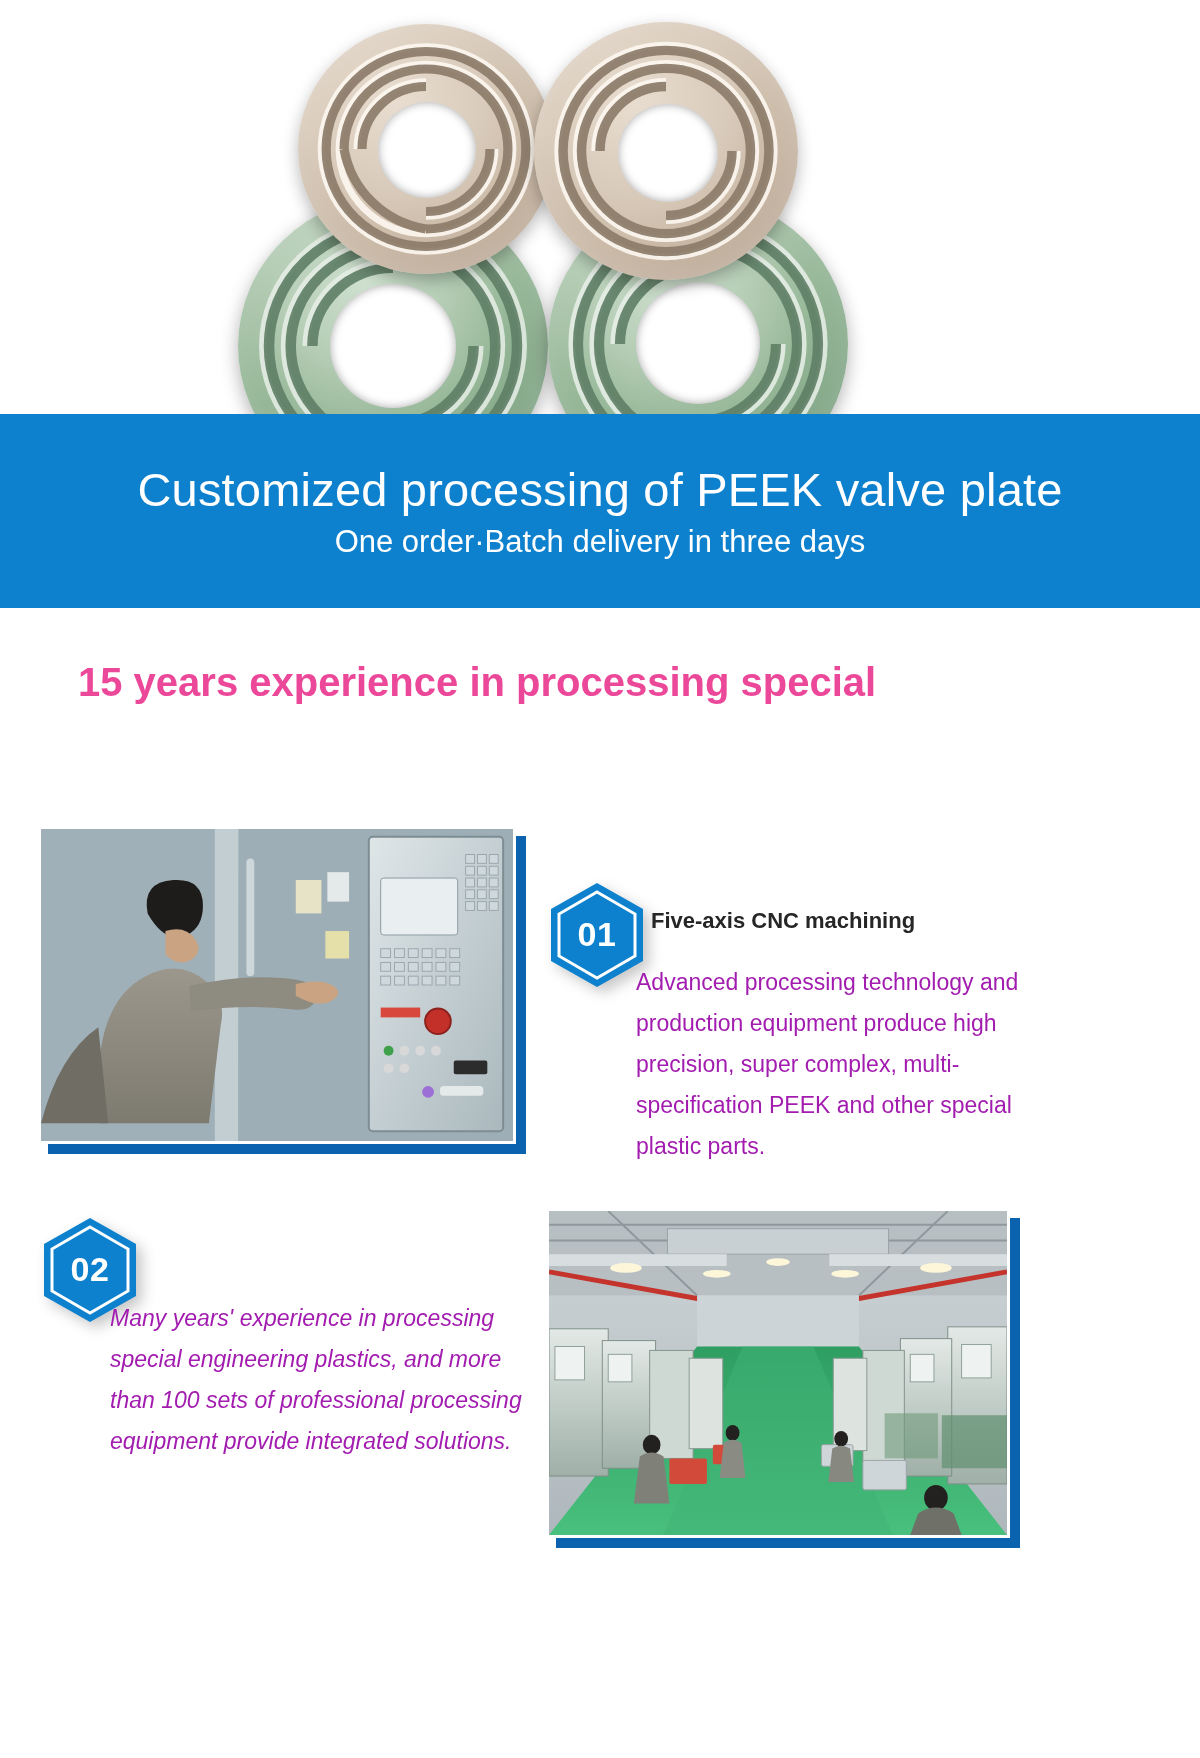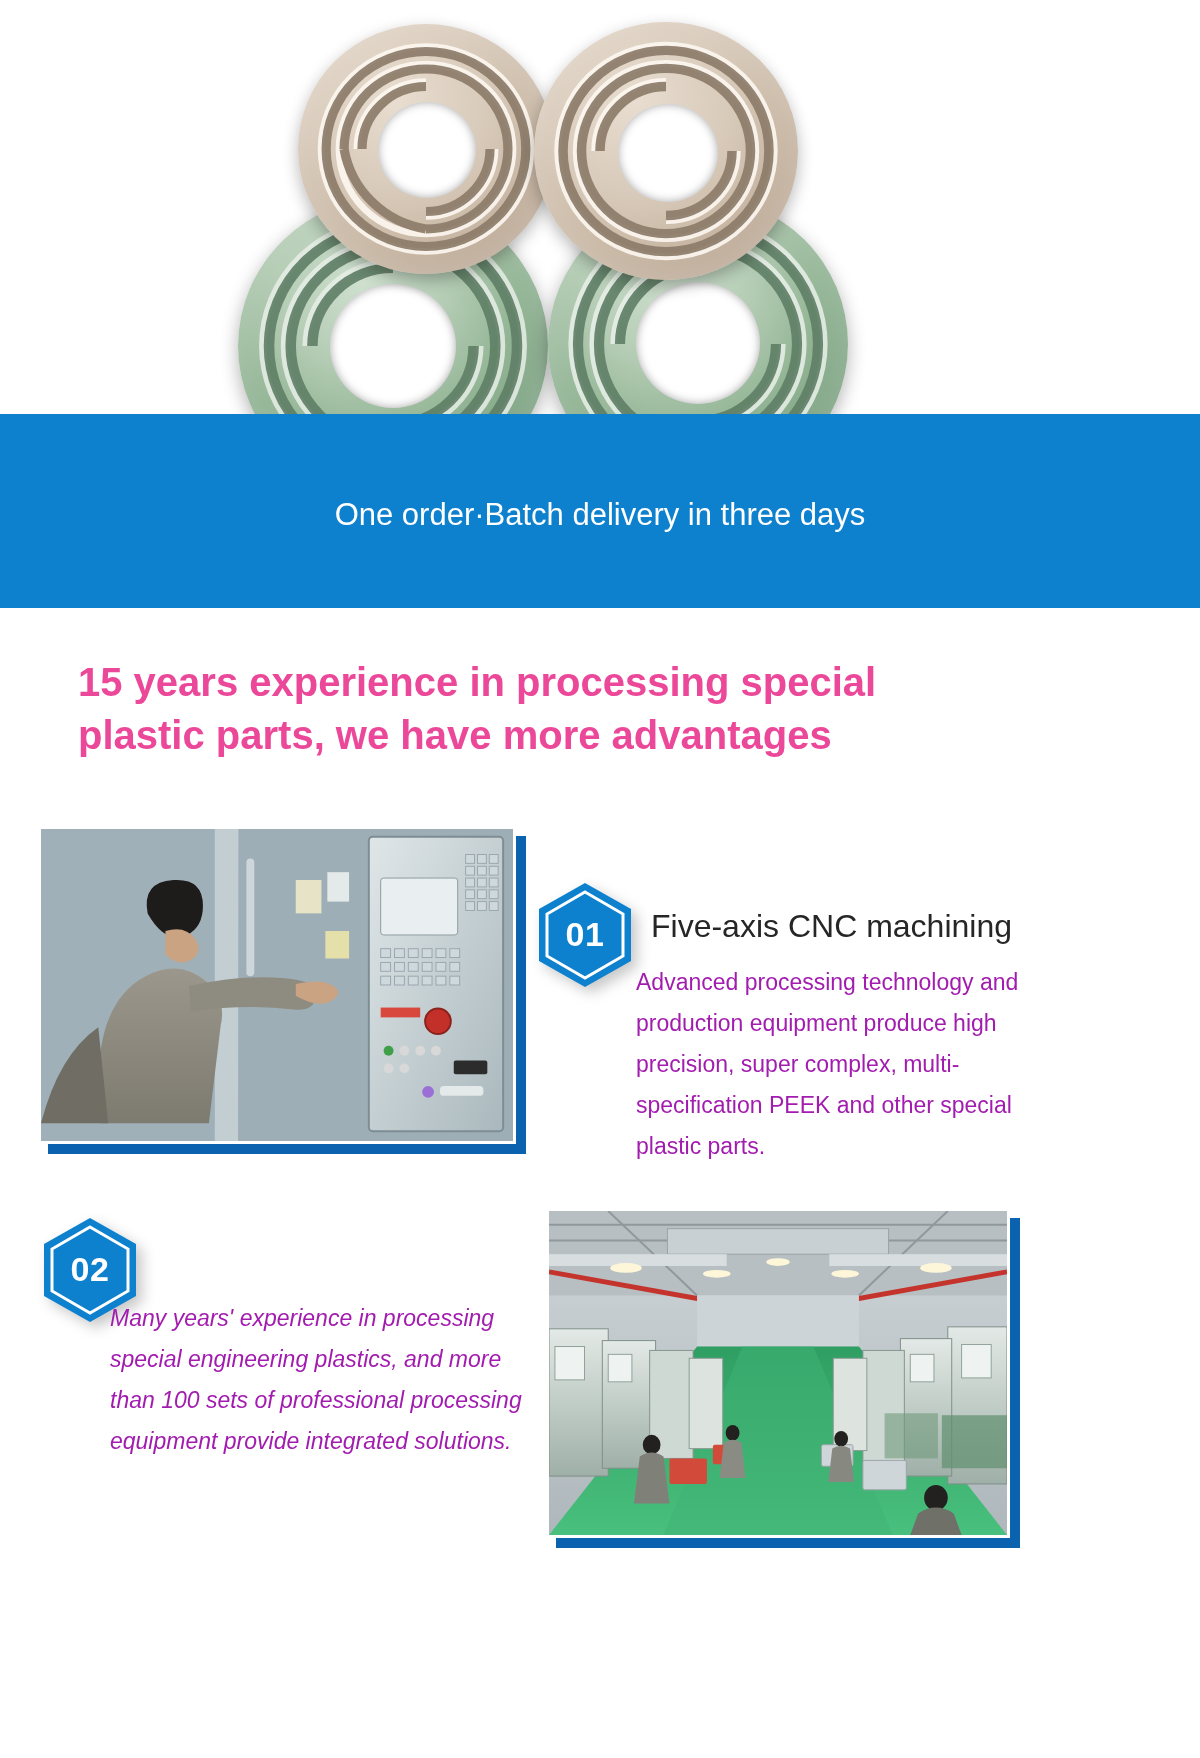--- a/index.html
+++ b/index.html
@@ -87,28 +87,28 @@
     filter: drop-shadow(6px 6px 7px rgba(0,0,0,.22));
   }
   .hex svg { width:100%; height:100%; display:block; }
   .hex-num {
     position:absolute; inset:0; display:flex; align-items:center; justify-content:center;
     color:#ffffff; font-size: 34px; font-weight: bold; letter-spacing: .5px;
     padding-bottom: 2px;
   }
 
   .feat-title {
-    position: absolute; color: #262626; font-size: 32px; font-weight: normal;
+    position: absolute; color: #262626; font-size: 22px; font-weight: bold;
     white-space: nowrap;
   }
   .feat-body {
     position: absolute; color: #a21caf; font-size: 23px; line-height: 1.78;
   }
 
-  .hex01 { left: 537px; top: 881px; }
+  .hex01 { left: 549px; top: 881px; }
   .title01 { left: 651px; top: 908px; }
   .body01 { left: 636px; top: 962px; width: 436px; }
 
   .hex02 { left: 42px; top: 1216px; text-align: right; }
   .title02 { left: 152px; top: 1243px; }
   .body02 { left: 110px; top: 1298px; width: 412px; font-style: italic; }
 </style>
 </head>
 <body>
 
@@ -239,26 +239,26 @@
             <path d="M50 89 A39 39 0 0 1 11 50"></path>
             <path d="M50 82 A32 32 0 0 1 18 50"></path>
           </g>
         </svg>
       </div>
       <div class="hub" style="left:84px; top:82px; width:100px; height:98px;"></div>
     </div>
   </div>
 
   <div class="banner">
+    <div class="banner-title">Customized processing of PEEK valve plate</div>
     <div class="banner-sub">One order·Batch delivery in three days</div>
   </div>
 
   <div class="heading">
     <div>15 years experience in processing special</div>
-    <div>plastic parts, we have more advantages</div>
   </div>
 
   <div class="photo-frame img01">
     <div class="photo-inner">
       <div class="cnc-scene">
         <svg viewBox="0 0 478 318" preserveAspectRatio="none" style="width:100%;height:100%;display:block;">
           <defs>
             <linearGradient id="wall01" x1="0" y1="0" x2="0" y2="1">
               <stop offset="0" stop-color="#b9c6cd"></stop>
                 <stop offset="1" stop-color="#8a9aa4"></stop>

